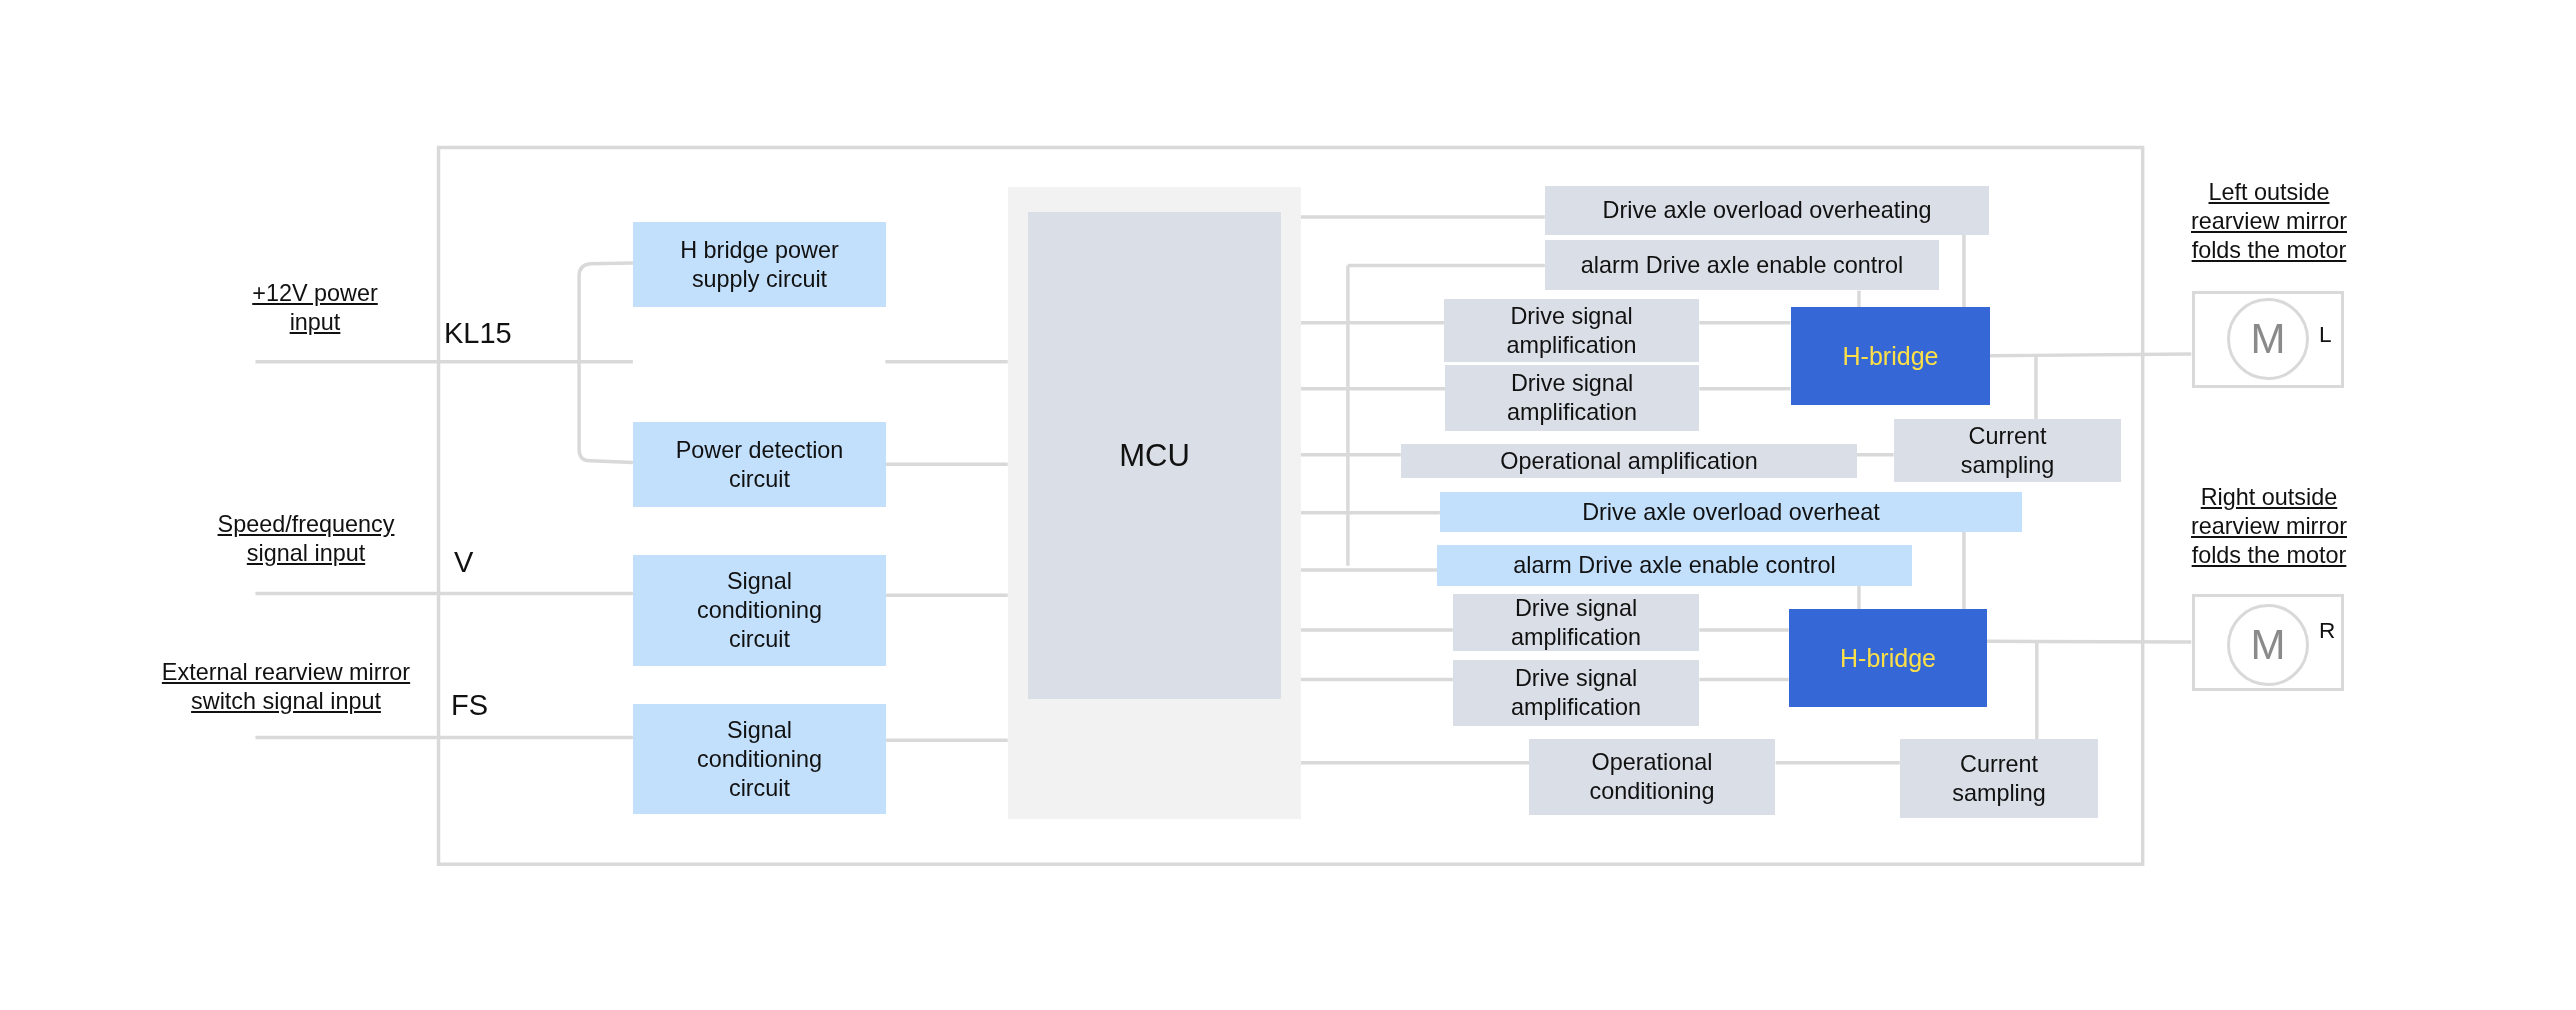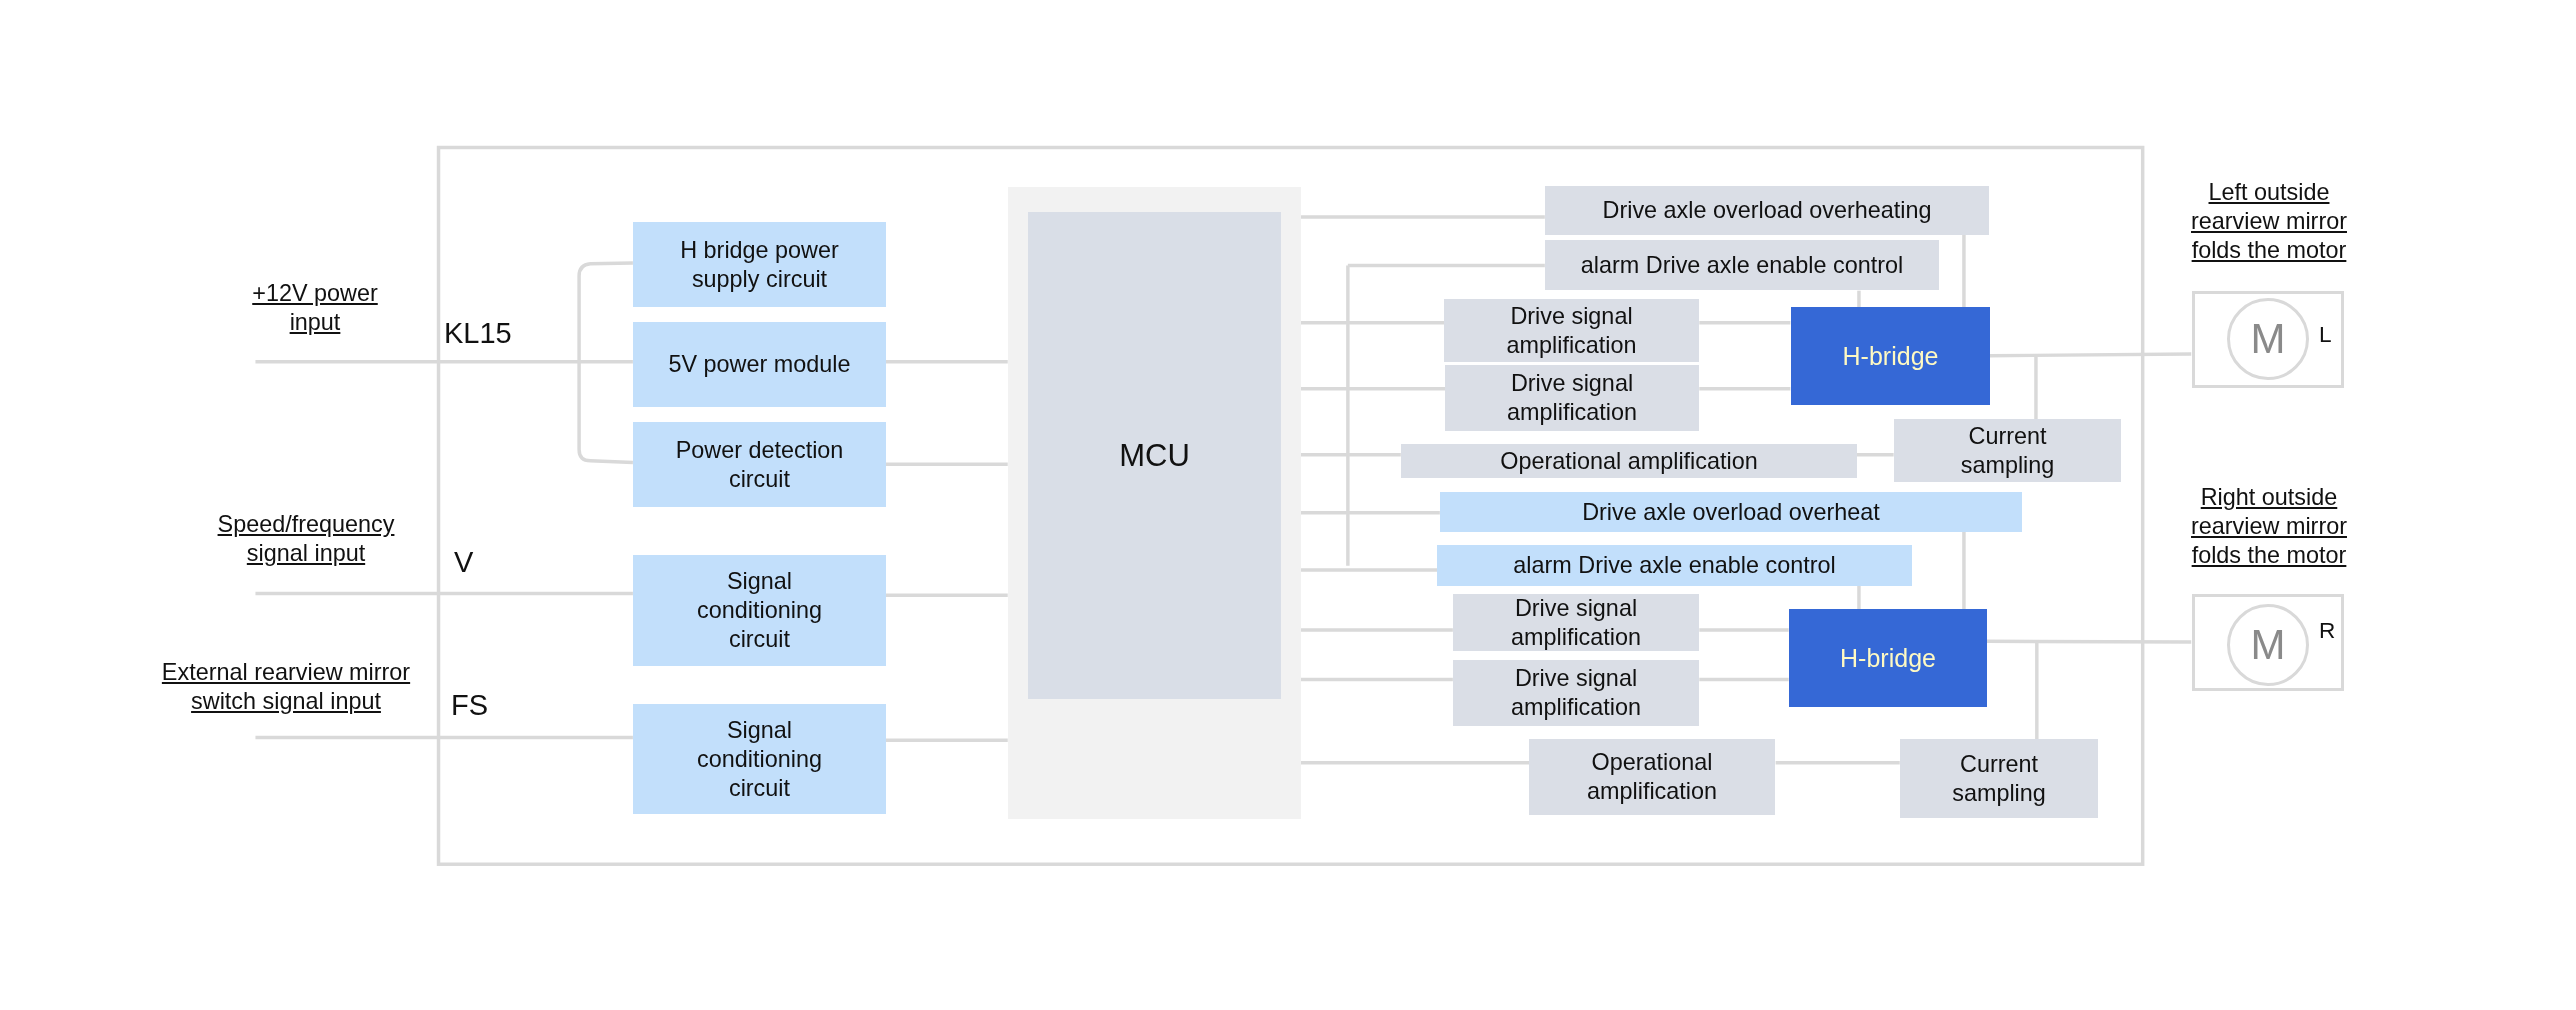--- a/index.html
+++ b/index.html
@@ -4,21 +4,21 @@
 <style>
   html, body { margin:0; padding:0; background:#ffffff; }
   #canvas { position:relative; width:2576px; height:1010px; background:#ffffff; overflow:hidden;
     font-family:"Liberation Sans", "DejaVu Sans", sans-serif; color:#111; }
   #wires { position:absolute; left:0; top:0; width:2576px; height:1010px; }
   #wires line, #wires path, #wires rect.frame { stroke:#d9d9d9; stroke-width:4; fill:none; }
   .box { position:absolute; display:flex; align-items:center; justify-content:center; text-align:center;
     font-size:23.4px; line-height:29px; box-sizing:border-box; padding:0 16px; white-space:pre-line; }
   .lb { background:#c2dffb; }
   .gr { background:#dadee6; }
-  .hb { background:#3568d6; color:#fef9c3; font-size:25px; }
+  .hb { background:#3568d6; color:#fde047; font-size:25px; }
   .lbl { position:absolute; font-size:23.4px; line-height:29px; text-align:center; white-space:pre-line; transform:translateX(-50%);text-decoration:underline; }
   .pin { position:absolute; font-size:29px; line-height:29px; }
   #mcu-outer { position:absolute; left:1008px; top:187px; width:293px; height:632px; background:#f2f2f2; }
   #mcu-inner { position:absolute; left:1028px; top:212px; width:253px; height:487px; background:#d9dee7;
     display:flex; align-items:center; justify-content:center; font-size:31px; }
   .motor { position:absolute; width:152px; height:97px; border:3.5px solid #d9d9d9; box-sizing:border-box; background:#fff; }
   .motor .circle { position:absolute; left:32px; top:4.3px; width:82px; height:82px; border:3.5px solid #d9d9d9; border-radius:50%;
     box-sizing:border-box; display:flex; align-items:center; justify-content:center; color:#8a8a8a; font-size:42px; }
   .motor .side { position:absolute; left:124px; top:28px; font-size:22.6px; color:#111; }
 </style>
@@ -75,21 +75,20 @@
   <div class="pin" style="left:444px; top:319px;">KL15</div>
   <div class="lbl" style="left:306px; top:510px;">Speed/frequency
 signal input</div>
   <div class="pin" style="left:454px; top:548px;">V</div>
   <div class="lbl" style="left:286px; top:658px;">External rearview mirror
 switch signal input</div>
   <div class="pin" style="left:451px; top:691px;">FS</div>
 
   <div class="box lb" style="left:633px; top:222px; width:253px; height:85px;">H bridge power
 supply circuit</div>
-  <div class="box lb" style="left:633px; top:322px; width:253px; height:85px;">5V power module</div>
   <div class="box lb" style="left:633px; top:422px; width:253px; height:85px;">Power detection
 circuit</div>
   <div class="box lb" style="left:633px; top:555px; width:253px; height:111px;">Signal
 conditioning
 circuit</div>
   <div class="box lb" style="left:633px; top:704px; width:253px; height:110px;">Signal
 conditioning
 circuit</div>
 
   <div id="mcu-outer"></div>
@@ -106,21 +105,21 @@
   <div class="box gr" style="left:1894px; top:419px; width:227px; height:63px;">Current
 sampling</div>
 
   <div class="box lb" style="left:1440px; top:492px; width:582px; height:40px;">Drive axle overload overheat</div>
   <div class="box lb" style="left:1437px; top:545px; width:475px; height:41px;">alarm Drive axle enable control</div>
   <div class="box gr" style="left:1453px; top:594px; width:246px; height:57px;">Drive signal
 amplification</div>
   <div class="box gr" style="left:1453px; top:660px; width:246px; height:66px;">Drive signal
 amplification</div>
   <div class="box gr" style="left:1529px; top:739px; width:246px; height:76px;">Operational
-amplification</div>
+conditioning</div>
   <div class="box hb" style="left:1789px; top:609px; width:198px; height:98px;">H-bridge</div>
   <div class="box gr" style="left:1900px; top:739px; width:198px; height:79px;">Current
 sampling</div>
 
   <div class="lbl" style="left:2269px; top:178px;">Left outside
 rearview mirror
 folds the motor</div>
   <div class="motor" style="left:2192px; top:291px;">
     <div class="circle">M</div>
     <div class="side">L</div>

